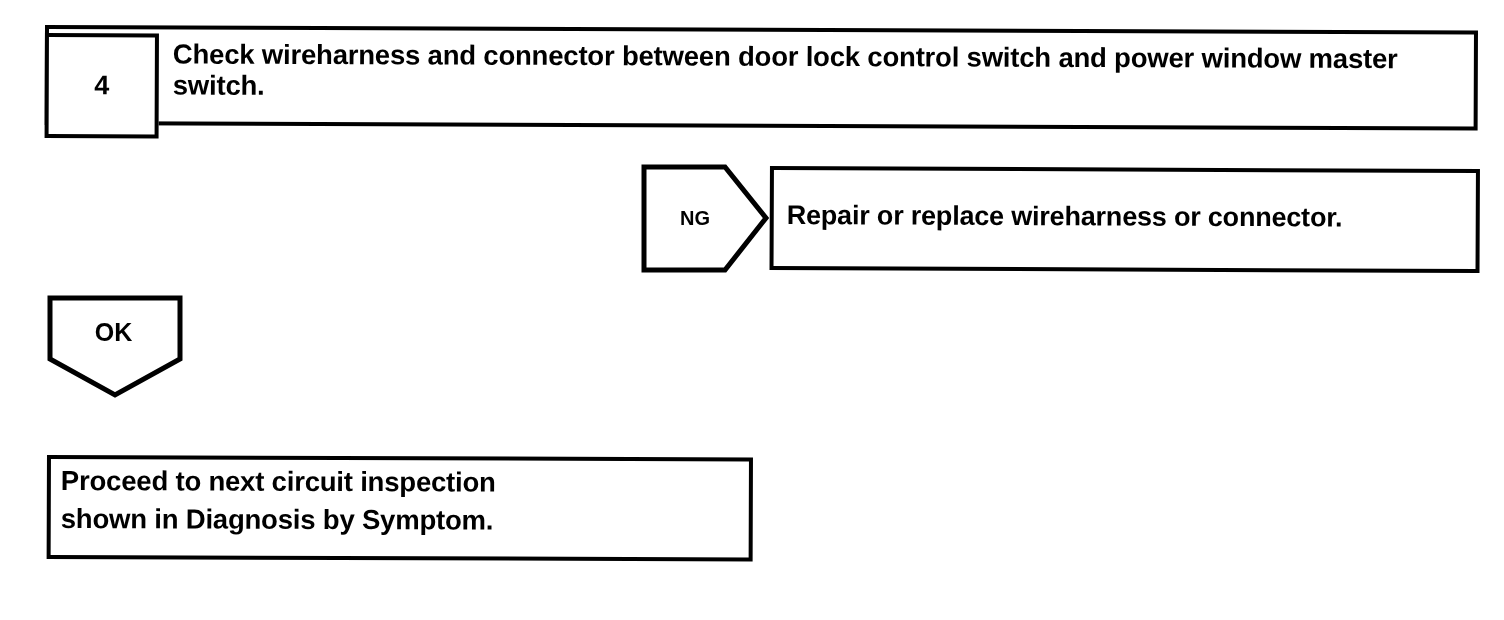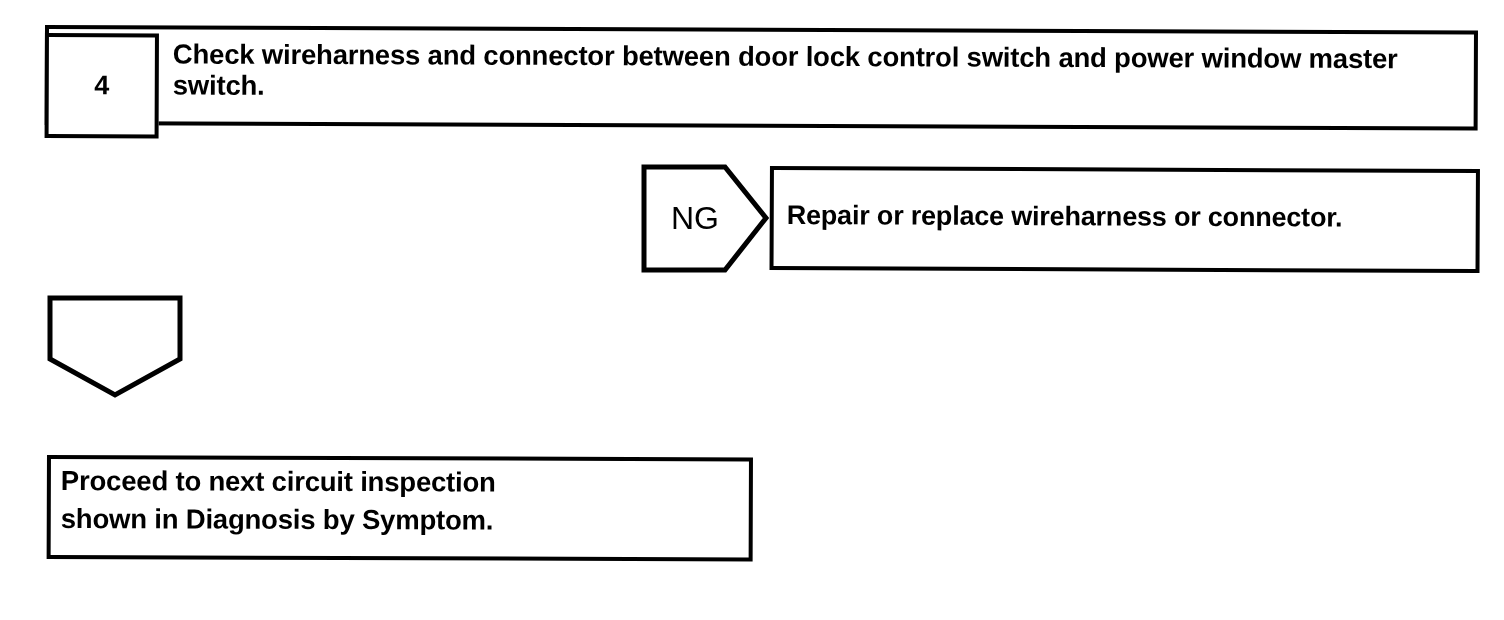--- a/index.html
+++ b/index.html
@@ -94,22 +94,22 @@
   #ng-tag svg { display: block; }
   #ng-tag .tag-label {
     position: absolute;
     left: 0;
     top: 0;
     width: 108px;
     height: 111px;
     display: flex;
     align-items: center;
     justify-content: center;
-    font-size: 32px;
-    font-weight: normal;
+    font-size: 20px;
+    font-weight: bold;
     font-stretch: condensed;
   }
 
   #ng-result-box {
     position: absolute;
     left: 770px;
     top: 158px;
     width: 710px;
     height: 112px;
     transform: rotate(0.25deg);
@@ -205,20 +205,21 @@
 
   <div id="ng-result-box">
     <div class="frame"></div>
     <div class="label node-text">Repair or replace wireharness or connector.</div>
   </div>
 
   <div id="ok-tag">
     <svg width="137" height="103" viewBox="0 0 137 103">
       <polygon points="3,3 133,3 133,64 68,100 3,64" fill="#ffffff" stroke="#000000" stroke-width="5" stroke-linejoin="miter"></polygon>
     </svg>
+    <div class="tag-label">OK</div>
   </div>
 
   <div id="final-box">
     <div class="frame"></div>
     <div class="label node-text">Proceed to next circuit inspection
  shown in Diagnosis by Symptom.</div>
   </div>
 
 </div>
 

